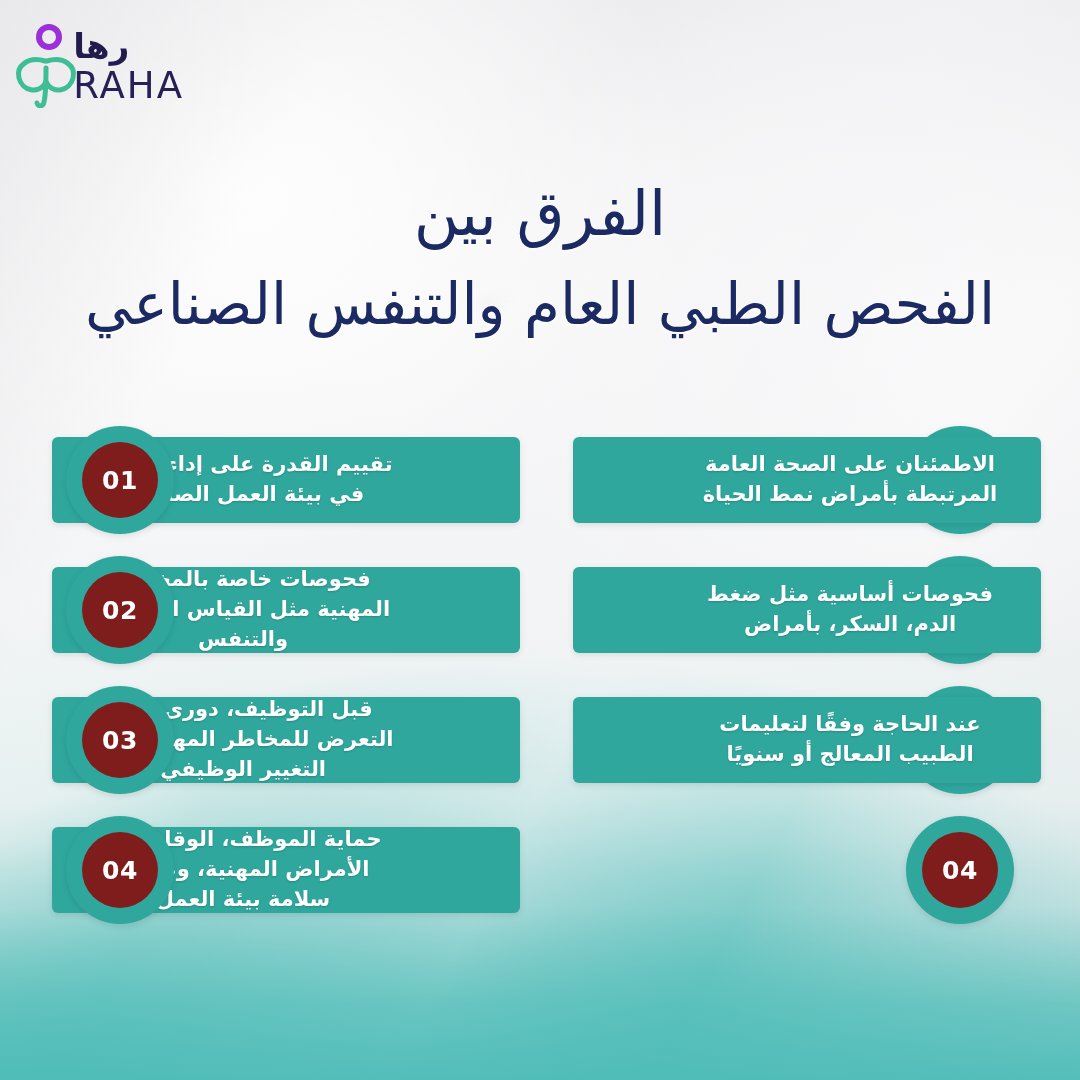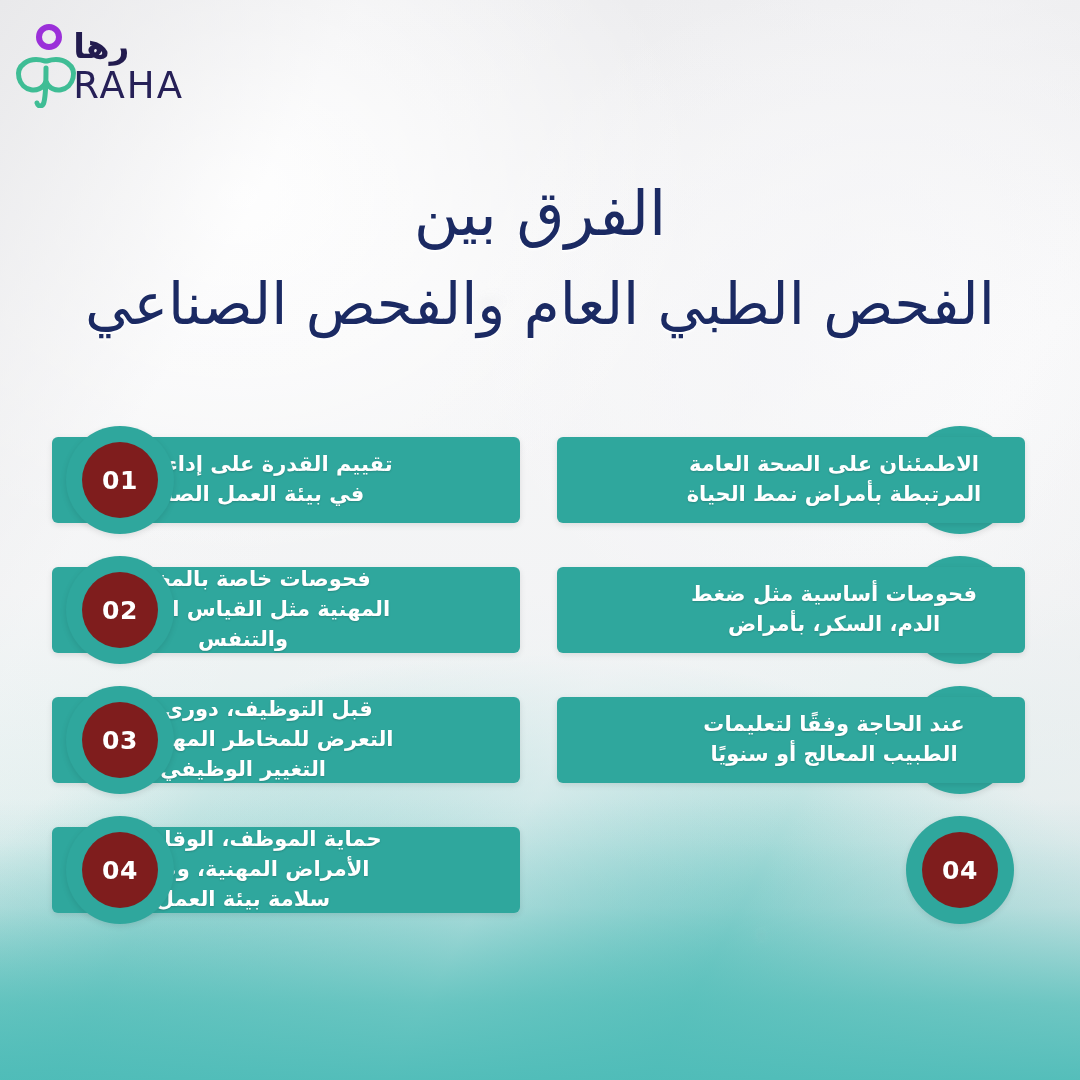--- a/index.html
+++ b/index.html
@@ -114,21 +114,21 @@
 
   .bar{
     position:absolute; top:0;
     width:468px; height:86px;
     background:#2fa79d;
     display:flex; align-items:center;
     box-shadow:0 2px 6px rgba(0,0,0,.10);
   }
   
   .bar.right{
-    right:55px;
+    right:39px;
     border-radius:6px 6px 6px 6px;
     padding-right:34px; padding-left:120px;
     justify-content:center;
   }
   
   .bar.left{
     left:52px;
     border-radius:6px 6px 6px 6px;
     padding-left:34px; padding-right:120px;
     justify-content:center;
@@ -190,21 +190,21 @@
           <path d="M33 13 C 16 8, 4 18, 7 30 C 10 43, 27 47, 34 34"></path>
           <path d="M35 13 C 52 8, 64 18, 61 30 C 58 43, 41 47, 34 34"></path>
           <path d="M34 20 C 34 36, 34 46, 32 54 C 31 59, 26 59, 25 55"></path>
         </g>
       </svg>
     </div>
   </div>
 
   <div class="title">
     <div class="title-l1">الفرق بين</div>
-    <div class="title-l2">الفحص الطبي العام والفحص الصناعي</div>
+    <div class="title-l2">الفحص الطبي العام والتنفس الصناعي</div>
   </div>
 
   <div class="rows">
 
     <div class="row">
       <div class="bar left">
         <div class="bar-text">تقييم القدرة على إداء المهام في بيئة العمل الصناعية</div>
       </div>
       <div class="badge left">
         <div class="badge-inner">

